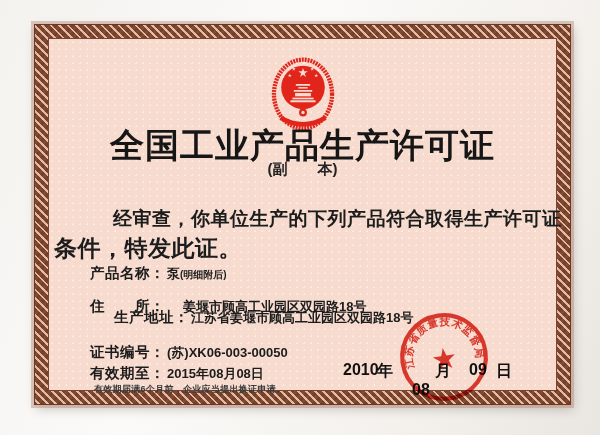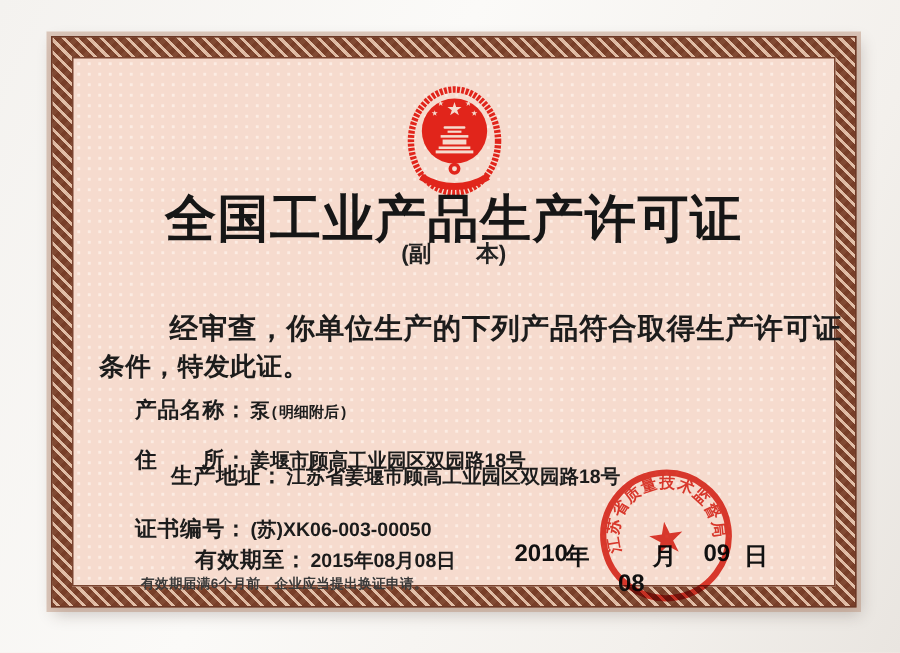--- a/index.html
+++ b/index.html
@@ -62,37 +62,37 @@
   .company-name {
     position: absolute; left: 41px; top: 148px;
     font-size: 14.5px; font-weight: bold;
   }
   .statement-line1 {
     position: absolute; left: 64px; top: 167px;
     font-size: 19px; font-weight: bold; letter-spacing: .5px;
     white-space: nowrap;
   }
   .statement-line2 {
-    position: absolute; left: 17px; top: 194px;
-    font-size: 17px; font-weight: bold; letter-spacing: .5px;
+    position: absolute; left: 5px; top: 194px;
+    font-size: 23px; font-weight: bold; letter-spacing: .5px;
   }
 
   .field-row {
     position: absolute; left: 41px;
     display: flex; align-items: baseline;
     white-space: nowrap;
   }
   .field-label { font-size: 14.5px; font-weight: bold; letter-spacing: .5px; }
   .field-value { font-size: 13px; font-weight: bold; margin-left: 2px; }
   .field-note  { font-size: 10px; font-weight: bold; }
-  .row-0 { top: 225px; font-family: Liberation Mono, monospace; }
-  .row-1 { top: 258px; }
+  .row-0 { top: 225px; }
+  .row-1 { top: 258px; gap: 16px; }
   .row-2 { top: 269px; margin-left: 24px; }
   .row-3 { top: 304px; justify-content: space-between; }
-  .row-4 { top: 325px; margin-left: 40px; }
+  .row-4 { top: 325px; }
 
   .renewal-note {
     position: absolute; left: 45px; top: 344px;
     font-size: 9px; font-weight: bold; color: #3a3a3a;
     letter-spacing: .3px;
   }
 
   .issue-date { position: absolute; left: 0; top: 322px; width: 100%; height: 22px; }
   .issue-date span {
     position: absolute;

